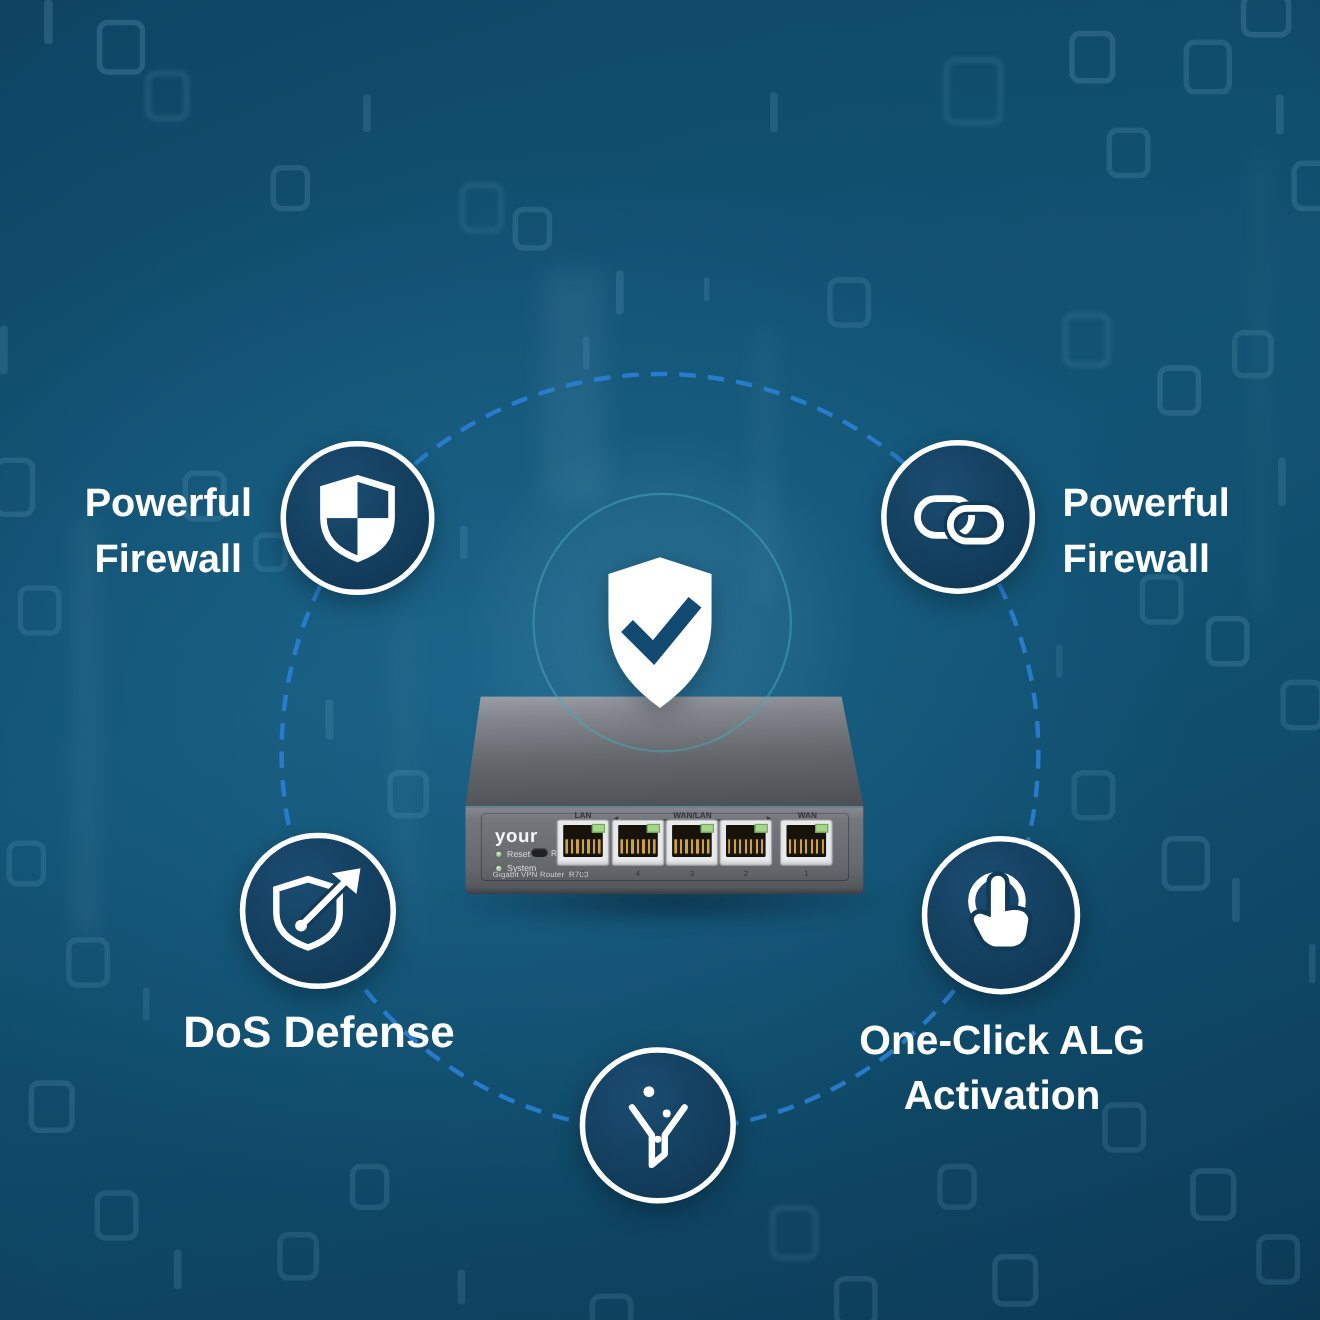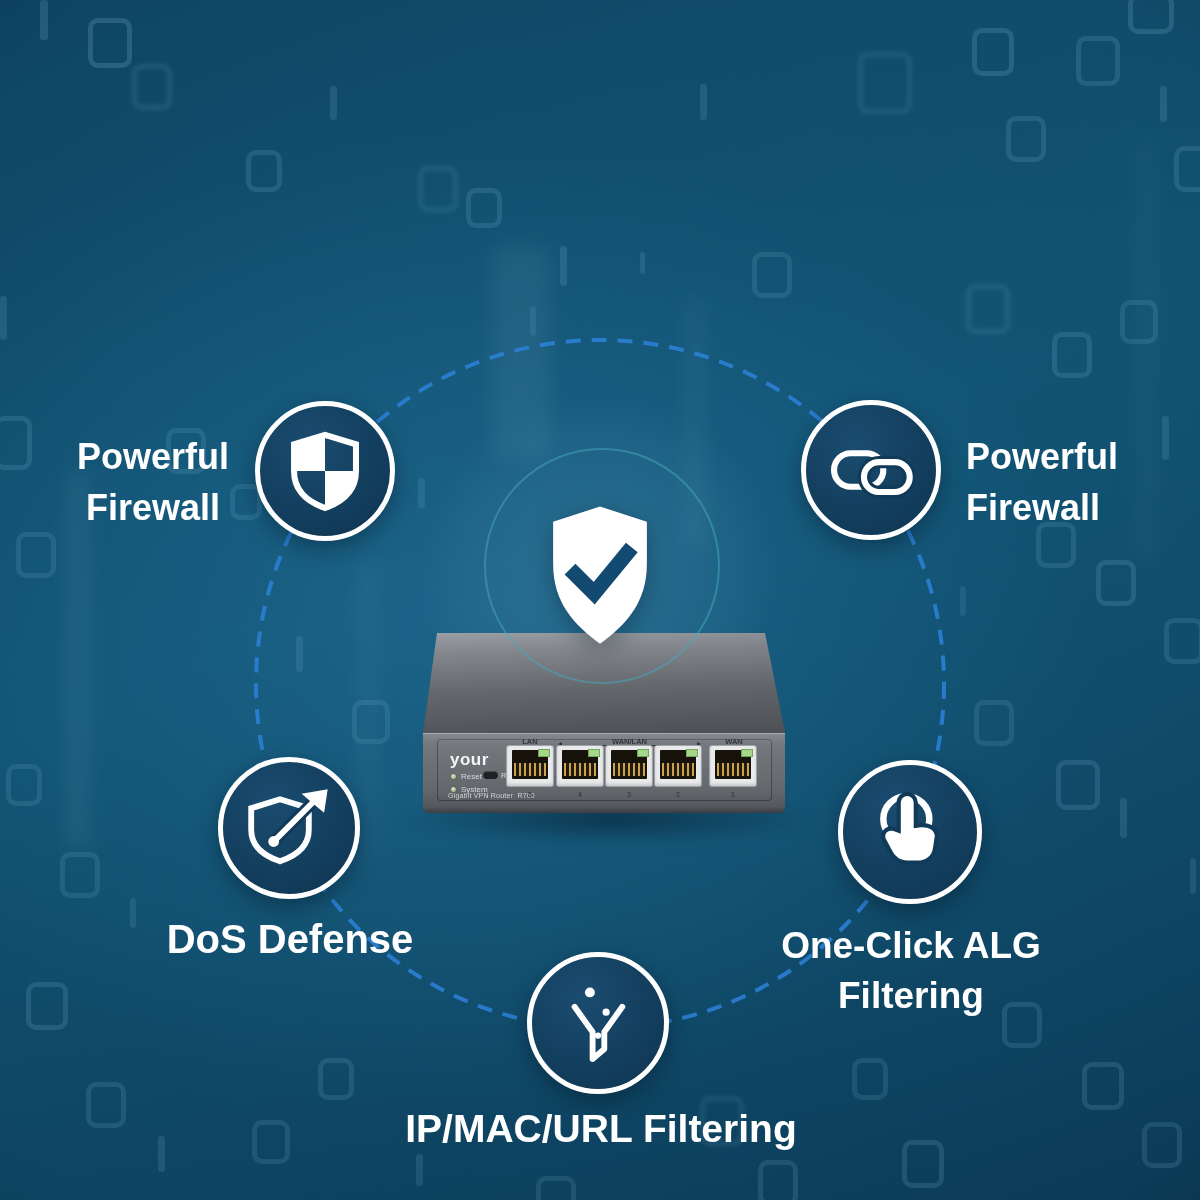--- a/index.html
+++ b/index.html
@@ -280,26 +280,25 @@
 
   <div class="icon-circle" style="left:838px;top:760px;width:144px;height:144px;">
     <svg width="92" height="92" viewBox="0 0 100 100">
       <circle cx="46" cy="36" r="25" fill="none" stroke="#ffffff" stroke-width="7"></circle>
       <path d="M47 11 a7 7 0 0 1 7 7 V46 l6 -1 c9 -1 16 2 17 9 l-2 13 c-1 9 -8 14 -17 14 H47 c-7 0 -13 -4 -16 -10 l-7 -13 c-3 -6 2 -11 8 -9 l8 3 V18 a7 7 0 0 1 7 -7 Z" fill="#113a58" stroke="#113a58" stroke-width="9" stroke-linejoin="round"></path>
       <path d="M47 11 a7 7 0 0 1 7 7 V46 l6 -1 c9 -1 16 2 17 9 l-2 13 c-1 9 -8 14 -17 14 H47 c-7 0 -13 -4 -16 -10 l-7 -13 c-3 -6 2 -11 8 -9 l8 3 V18 a7 7 0 0 1 7 -7 Z" fill="#ffffff"></path>
     </svg>
   </div>
   <div class="f-label" style="left:751px;top:921px;width:320px;text-align:center;font-size:37px;line-height:50px;">
     <div>One-Click ALG</div>
-    <div>Filtering</div>
+    <div>Activation</div>
   </div>
 
   <div class="icon-circle" style="left:527px;top:952px;width:142px;height:142px;">
     <svg width="90" height="90" viewBox="0 0 100 100">
       <path d="M24 32 L44 60 L44 90 L57 79 L57 60 L77 32" fill="none" stroke="#ffffff" stroke-width="6.5" stroke-linecap="round" stroke-linejoin="round"></path>
       <circle cx="41" cy="16" r="5.5" fill="#ffffff"></circle>
       <circle cx="59" cy="38" r="4" fill="#ffffff"></circle>
       <circle cx="50" cy="64" r="3.5" fill="#ffffff"></circle>
     </svg>
   </div>
-  <div class="f-label" style="left:391px;top:1107px;width:420px;text-align:center;font-size:39px;">IP/MAC/URL Filtering</div>
 
 </div>
 
 </body></html>

